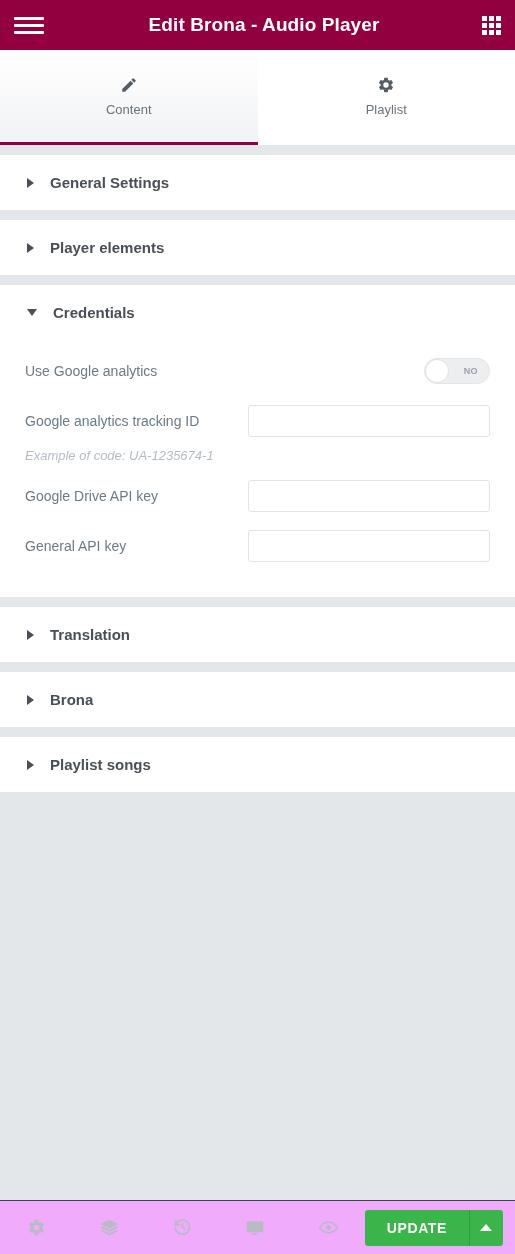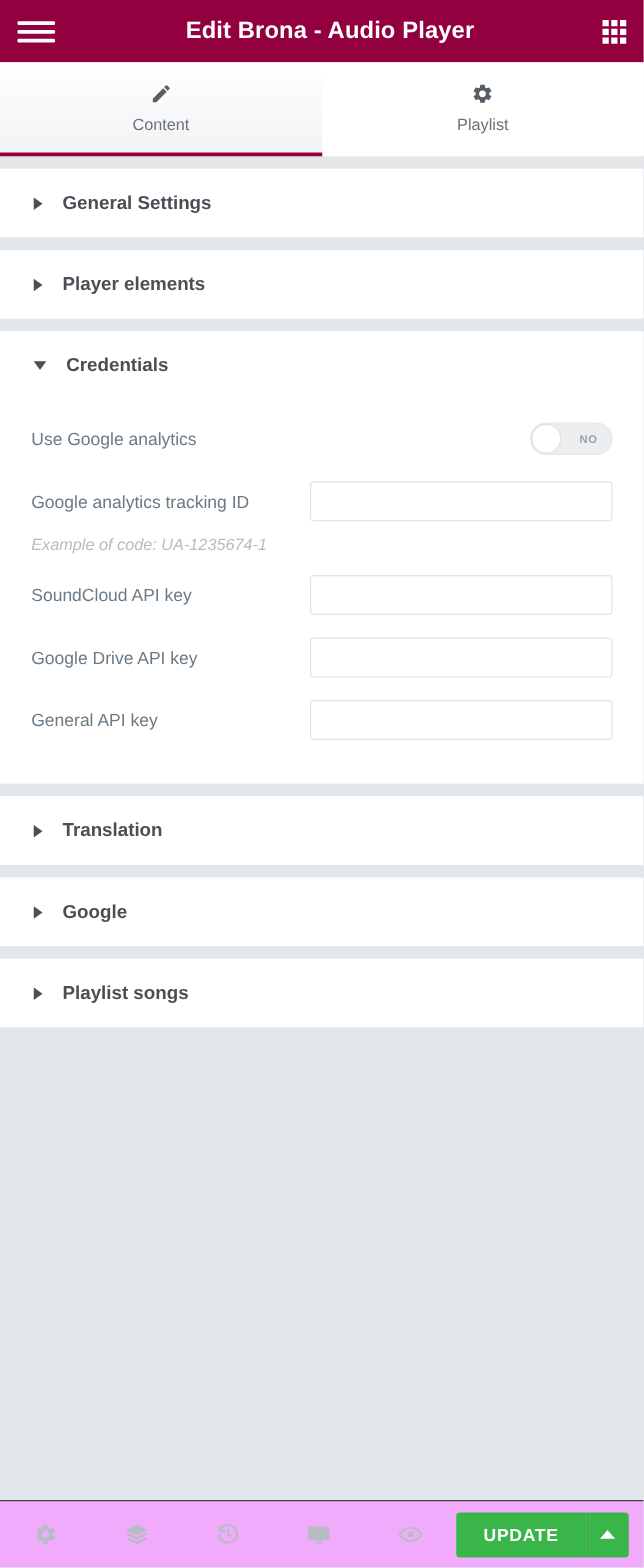--- a/index.html
+++ b/index.html
@@ -29,21 +29,21 @@
     letter-spacing:0.1px;
     position:absolute;
     left:13px; right:0;
     text-align:center;
     pointer-events:none;
   }
   .grid-icon { display:grid; grid-template-columns:repeat(3,5px); grid-template-rows:repeat(3,5px); gap:2px; cursor:pointer; position:relative; z-index:2; }
   .grid-icon i { display:block; background:#ffffff; width:5px; height:5px; }
 
   
-  .tabs { display:flex; height:75px; background:#ffffff; }
+  .tabs { display:flex; height:95px; background:#ffffff; }
   .tab {
     flex:1;
     display:flex;
     flex-direction:column;
     align-items:center;
     justify-content:center;
     gap:7px;
     background:#ffffff;
     cursor:pointer;
     border-bottom:3px solid transparent;
@@ -244,24 +244,20 @@
         </div>
       </div>
 
       <div class="row">
         <span class="row-label">Google analytics tracking ID</span>
         <input class="field" type="text" value="" style="">
       </div>
 
       <div class="hint">Example of code: UA-1235674-1</div>
 
-      <div class="row">
-        <span class="row-label">SoundCloud API key</span>
-        <input class="field" type="text" value="" style="">
-      </div>
 
       <div class="row">
         <span class="row-label">Google Drive API key</span>
         <input class="field" type="text" value="" style="">
       </div>
 
       <div class="row">
         <span class="row-label">General API key</span>
         <input class="field" type="text" value="" style="">
       </div>
@@ -276,21 +272,21 @@
       <span class="caret right"></span>
       <span class="sec-title">Translation</span>
     </div>
   </div>
 
   <div class="gap"></div>
 
   <div class="section">
     <div class="sec-head">
       <span class="caret right"></span>
-      <span class="sec-title">Google</span>
+      <span class="sec-title">Brona</span>
     </div>
   </div>
 
   <div class="gap"></div>
 
   <div class="section">
     <div class="sec-head">
       <span class="caret right"></span>
       <span class="sec-title">Playlist songs</span>
     </div>

